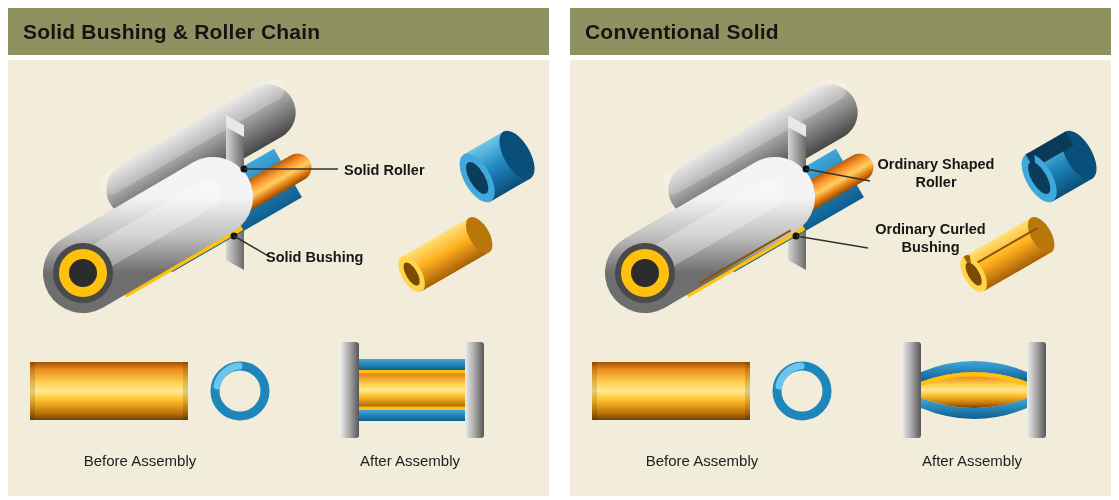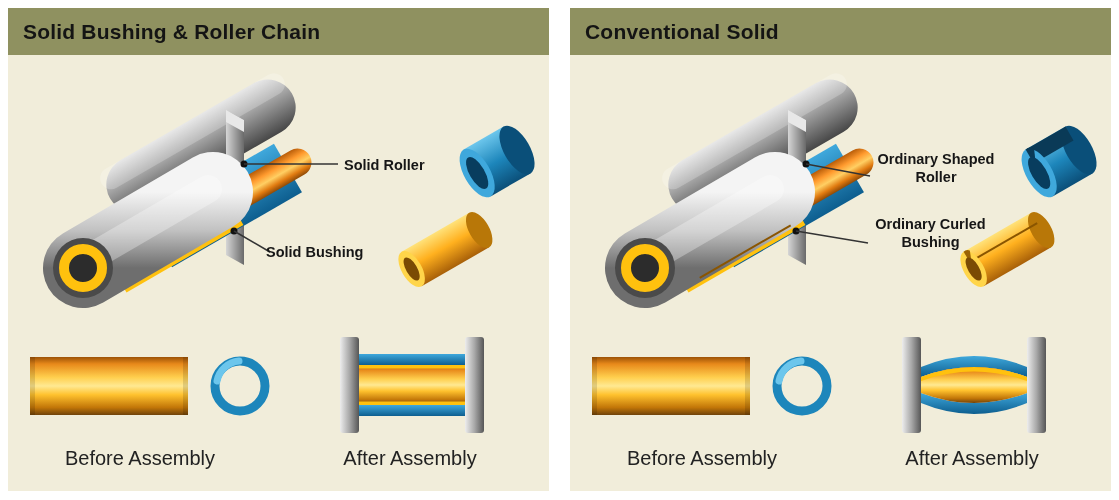--- a/index.html
+++ b/index.html
@@ -1,26 +1,26 @@
 <!DOCTYPE html>
 <html><head>
 <meta charset="utf-8">
 <style>
   html,body{margin:0;padding:0;background:#ffffff;}
   body{font-family:"Liberation Sans", sans-serif; color:#1b1b1b;}
   .page{display:flex; gap:21px; padding:8px; width:1103px;}
   .panel{width:541px;}
   .panel-header{height:47px; background:#8f9160; display:flex; align-items:center;}
   .panel-title{font-size:21px; font-weight:bold; color:#141414; padding-left:15px; letter-spacing:.2px;}
-  .panel-body{position:relative; height:436px; background:#f1edda; overflow:hidden;}
+  .panel-body{position:relative; height:436px; margin-top:5px; background:#f1edda; overflow:hidden;}
   .top-art{position:absolute; left:0; top:15px;}
   .bottom-art{position:absolute; left:0; top:280px;}
   .part-label{position:absolute; font-weight:bold; font-size:14.5px; line-height:18px; color:#161616; white-space:nowrap;}
   .part-label.wrap{white-space:normal; text-align:center;}
-  .caption{position:absolute; top:392px; transform:translateX(-50%); font-size:20px; color:#222; white-space:nowrap;}
+  .caption{position:absolute; top:392px; transform:translateX(-50%); font-size:15px; color:#222; white-space:nowrap;}
   .defs-svg{position:absolute; width:0; height:0; overflow:hidden;}
 </style>
 </head>
 <body>
 
 <svg class="defs-svg" aria-hidden="true">
   <defs>
     <linearGradient id="gMetalTop" x1="0" y1="0" x2="0" y2="1">
       <stop offset="0" stop-color="#e2e2e2"></stop>
         <stop offset="0.45" stop-color="#9c9c9c"></stop>

